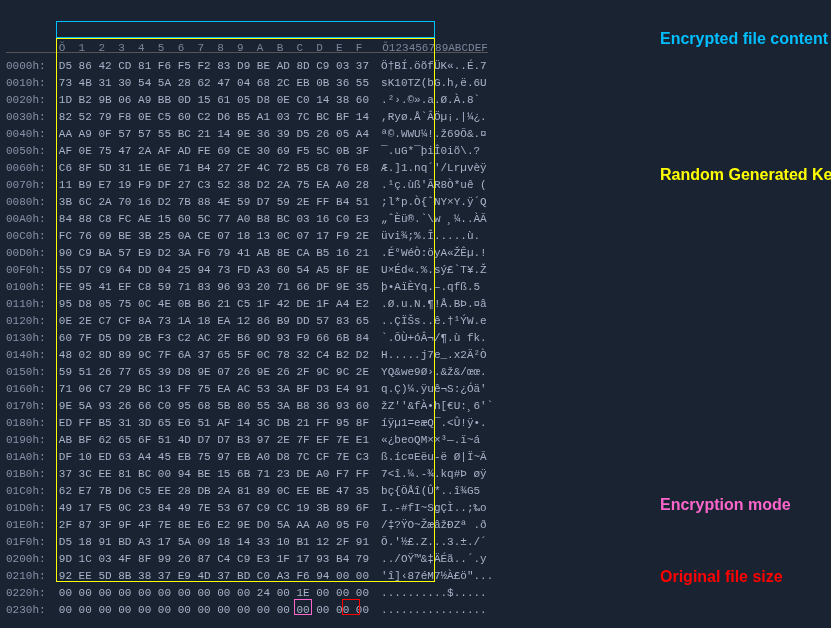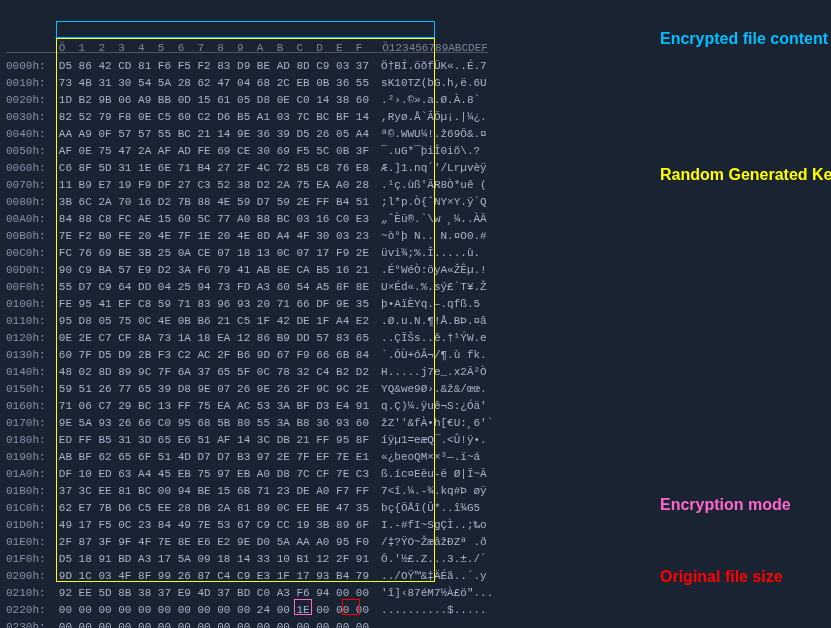--- a/index.html
+++ b/index.html
@@ -72,28 +72,27 @@
       <div class="row"><span class="offset">0000h:  </span><span class="hex">D5 86 42 CD 81 F6 F5 F2 83 D9 BE AD 8D C9 03 37</span><span class="ascii">Ö†BÍ.öõfÜK«..É.7</span></div>
       <div class="row"><span class="offset">0010h:  </span><span class="hex">73 4B 31 30 54 5A 28 62 47 04 68 2C EB 0B 36 55</span><span class="ascii">sK10TZ(bG.h,ë.6U</span></div>
       <div class="row"><span class="offset">0020h:  </span><span class="hex">1D B2 9B 06 A9 BB 0D 15 61 05 D8 0E C0 14 38 60</span><span class="ascii">.²›.©».a.Ø.À.8`</span></div>
       <div class="row"><span class="offset">0030h:  </span><span class="hex">82 52 79 F8 0E C5 60 C2 D6 B5 A1 03 7C BC BF 14</span><span class="ascii">,Ryø.Å`ÂÖµ¡.|¼¿.</span></div>
       <div class="row"><span class="offset">0040h:  </span><span class="hex">AA A9 0F 57 57 55 BC 21 14 9E 36 39 D5 26 05 A4</span><span class="ascii">ª©.WWU¼!.ž69Õ&amp;.¤</span></div>
       <div class="row"><span class="offset">0050h:  </span><span class="hex">AF 0E 75 47 2A AF AD FE 69 CE 30 69 F5 5C 0B 3F</span><span class="ascii">¯.uG*¯­þiÎ0iõ\.?</span></div>
       <div class="row"><span class="offset">0060h:  </span><span class="hex">C6 8F 5D 31 1E 6E 71 B4 27 2F 4C 72 B5 C8 76 E8</span><span class="ascii">Æ.]1.nq´'/Lrµvèÿ</span></div>
       <div class="row"><span class="offset">0070h:  </span><span class="hex">11 B9 E7 19 F9 DF 27 C3 52 38 D2 2A 75 EA A0 28</span><span class="ascii">.¹ç.ùß'ÃR8Ò*uê (</span></div>
       <div class="row"><span class="offset">0080h:  </span><span class="hex">3B 6C 2A 70 16 D2 7B 88 4E 59 D7 59 2E FF B4 51</span><span class="ascii">;l*p.Ò{ˆNY×Y.ÿ´Q</span></div>
       <div class="row"><span class="offset">00A0h:  </span><span class="hex">84 88 C8 FC AE 15 60 5C 77 A0 B8 BC 03 16 C0 E3</span><span class="ascii">„ˆÈü®.`\w ¸¼..ÀÃ</span></div>
-      <div class="row"><span class="offset">00B0h:  </span><span class="hex">7E F2 B0 FE 20 4E 7F 1E 20 4E 8D A4 4F 30 03 23</span><span class="ascii">~ò°þ N.. N.¤O0.#</span></div>
       <div class="row"><span class="offset">00C0h:  </span><span class="hex">FC 76 69 BE 3B 25 0A CE 07 18 13 0C 07 17 F9 2E</span><span class="ascii">üvi¾;%.Î.....ù.</span></div>
       <div class="row"><span class="offset">00D0h:  </span><span class="hex">90 C9 BA 57 E9 D2 3A F6 79 41 AB 8E CA B5 16 21</span><span class="ascii">.É°WéÒ:öyA«ŽÊµ.!</span></div>
       <div class="row"><span class="offset">00F0h:  </span><span class="hex">55 D7 C9 64 DD 04 25 94 73 FD A3 60 54 A5 8F 8E</span><span class="ascii">U×Éd«.%.sý£`T¥.Ž</span></div>
       <div class="row"><span class="offset">0100h:  </span><span class="hex">FE 95 41 EF C8 59 71 83 96 93 20 71 66 DF 9E 35</span><span class="ascii">þ•AïÈYq.–.qfß.5</span></div>
       <div class="row"><span class="offset">0110h:  </span><span class="hex">95 D8 05 75 0C 4E 0B B6 21 C5 1F 42 DE 1F A4 E2</span><span class="ascii">.Ø.u.N.¶!Å.BÞ.¤â</span></div>
       <div class="row"><span class="offset">0120h:  </span><span class="hex">0E 2E C7 CF 8A 73 1A 18 EA 12 86 B9 DD 57 83 65</span><span class="ascii">..ÇÏŠs..ê.†¹ÝW.e</span></div>
-      <div class="row"><span class="offset">0130h:  </span><span class="hex">60 7F D5 D9 2B F3 C2 AC 2F B6 9D 67 F9 66 6B 84</span><span class="ascii">`.ÕÙ+óÂ¬/¶.ù fk.</span></div>
+      <div class="row"><span class="offset">0130h:  </span><span class="hex">60 7F D5 D9 2B F3 C2 AC 2F B6 9D 93 F9 66 6B 84</span><span class="ascii">`.ÕÙ+óÂ¬/¶.ù fk.</span></div>
       <div class="row"><span class="offset">0140h:  </span><span class="hex">48 02 8D 89 9C 7F 6A 37 65 5F 0C 78 32 C4 B2 D2</span><span class="ascii">H.....j7e_.x2Ä²Ò</span></div>
       <div class="row"><span class="offset">0150h:  </span><span class="hex">59 51 26 77 65 39 D8 9E 07 26 9E 26 2F 9C 9C 2E</span><span class="ascii">YQ&amp;we9Ø›.&amp;ž&amp;/œœ.</span></div>
       <div class="row"><span class="offset">0160h:  </span><span class="hex">71 06 C7 29 BC 13 FF 75 EA AC 53 3A BF D3 E4 91</span><span class="ascii">q.Ç)¼.ÿuê¬S:¿Óä'</span></div>
       <div class="row"><span class="offset">0170h:  </span><span class="hex">9E 5A 93 26 66 C0 95 68 5B 80 55 3A B8 36 93 60</span><span class="ascii">žZ''&amp;fÀ•h[€U:¸6'`</span></div>
       <div class="row"><span class="offset">0180h:  </span><span class="hex">ED FF B5 31 3D 65 E6 51 AF 14 3C DB 21 FF 95 8F</span><span class="ascii">íÿµ1=eæQ¯.&lt;Û!ÿ•.</span></div>
       <div class="row"><span class="offset">0190h:  </span><span class="hex">AB BF 62 65 6F 51 4D D7 D7 B3 97 2E 7F EF 7E E1</span><span class="ascii">«¿beoQM××³—.ï~á</span></div>
       <div class="row"><span class="offset">01A0h:  </span><span class="hex">DF 10 ED 63 A4 45 EB 75 97 EB A0 D8 7C CF 7E C3</span><span class="ascii">ß.íc¤Eëu-ë Ø|Ï~Ã</span></div>
       <div class="row"><span class="offset">01B0h:  </span><span class="hex">37 3C EE 81 BC 00 94 BE 15 6B 71 23 DE A0 F7 FF</span><span class="ascii">7&lt;î.¼.-¾.kq#Þ øÿ</span></div>
       <div class="row"><span class="offset">01C0h:  </span><span class="hex">62 E7 7B D6 C5 EE 28 DB 2A 81 89 0C EE BE 47 35</span><span class="ascii">bç{ÖÅî(Û*..î¾G5</span></div>
       <div class="row"><span class="offset">01D0h:  </span><span class="hex">49 17 F5 0C 23 84 49 7E 53 67 C9 CC 19 3B 89 6F</span><span class="ascii">I.-#fI~SgÇÌ..;‰o</span></div>

